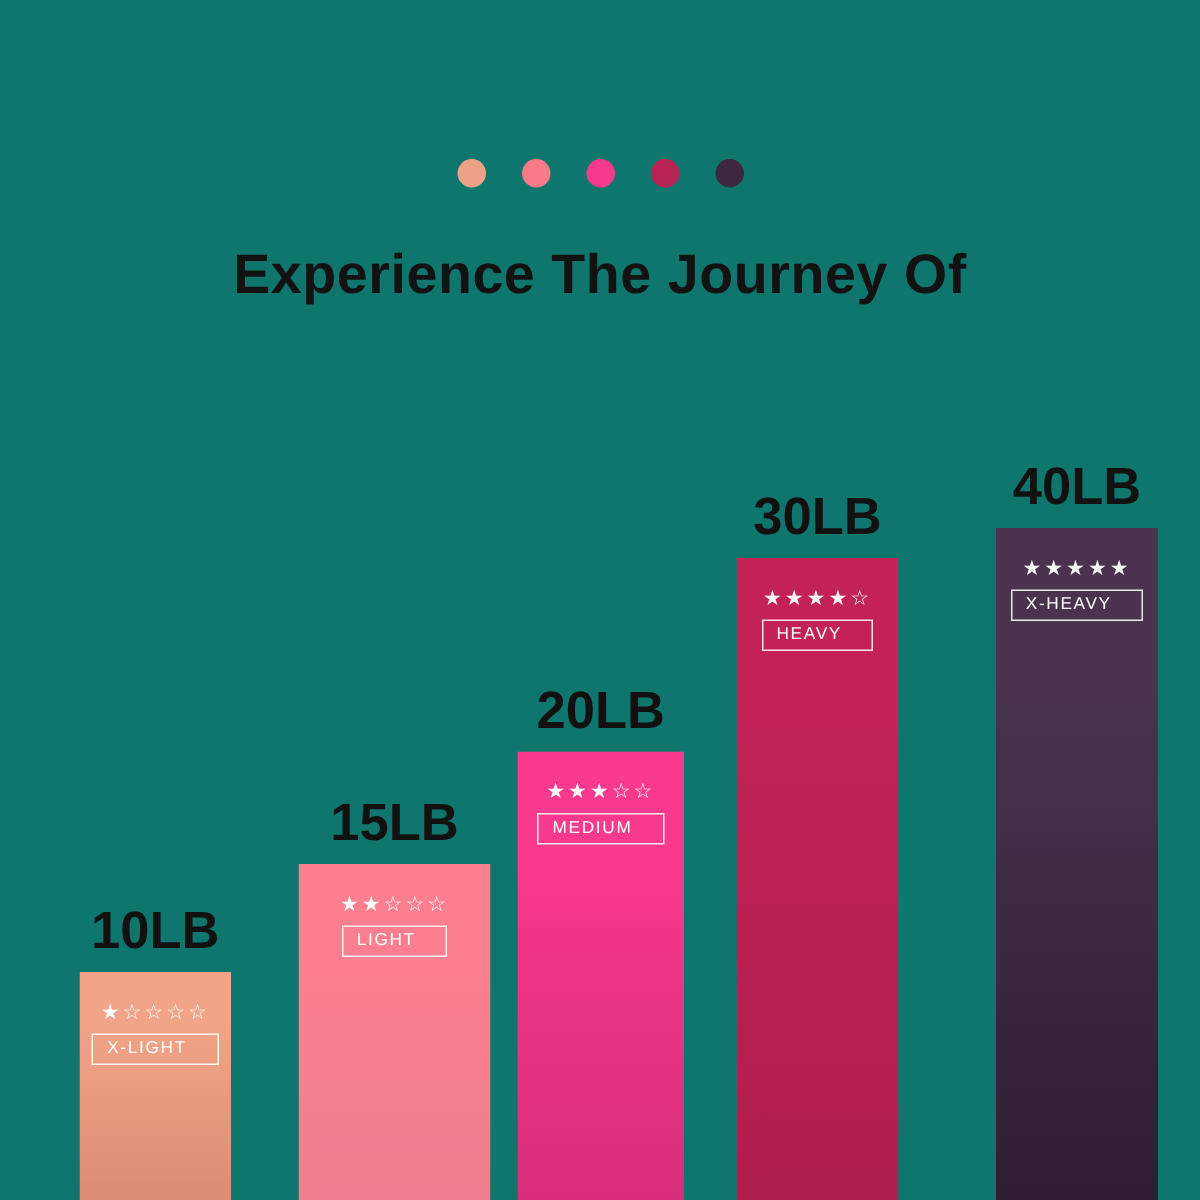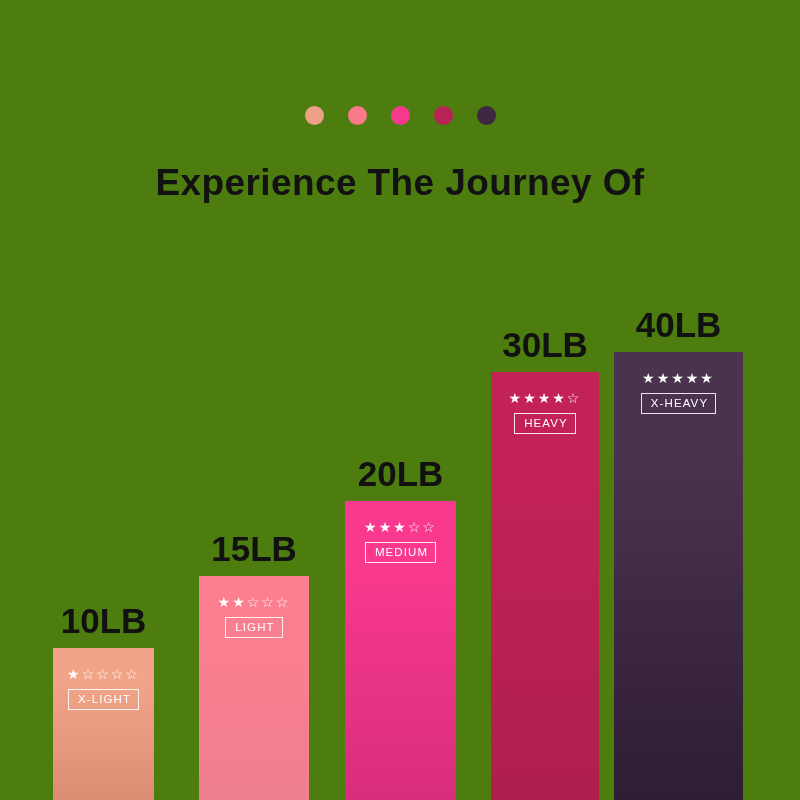--- a/index.html
+++ b/index.html
@@ -12,21 +12,21 @@
     background: #ffffff;
     font-family: "Liberation Sans", sans-serif;
     overflow: hidden;
     position: relative;
   }
 
   #poster {
     position: relative;
     width: 800px;
     height: 800px;
-    background: #4d7c0f;
+    background: #0f766e;
   }
 
   
   #dot-row {
     position: absolute;
     top: 106px;
     left: 0;
     width: 800px;
     display: flex;
     justify-content: center;
@@ -108,21 +108,21 @@
     opacity: 0.97;
   }
   .tier-box {
     display: inline-block;
     margin-top: 7px;
     border: 1.4px solid rgba(255,255,255,0.88);
     color: #ffffff;
     font-size: 11.5px;
     line-height: 13px;
     letter-spacing: 1.1px;
-    padding: 3px 7px 3px 9px;
+    padding: 3px 20px 3px 9px;
     white-space: nowrap;
   }
 </style>
 </head>
 <body>
 
 <div id="poster">
 
   <div id="dot-row">
       <div class="swatch-dot" style="background: rgb(237, 162, 135);"></div>
@@ -137,42 +137,42 @@
     </div>
 
   <div id="chart">
       <div class="bar-group" style="left: 53px; width: 101px; height: 152px;">
         <div class="bar-weight">10LB</div>
         <div class="bar-body">
           <div class="bar-inner" style="background: linear-gradient(rgb(242, 164, 136) 0%, rgb(242, 164, 136) 22%, rgb(217, 142, 115) 100%);"></div>
           <div class="bar-label-block"><div class="stars">★☆☆☆☆</div><span class="tier-box">X-LIGHT</span></div>
         </div>
       </div>
-      <div class="bar-group" style="left: 199px; width: 110px; height: 224px; margin-top: 27px;">
+      <div class="bar-group" style="left: 199px; width: 128px; height: 224px; margin-top: 27px;">
         <div class="bar-weight">15LB</div>
         <div class="bar-body">
           <div class="bar-inner" style="background: linear-gradient(rgb(252, 127, 143) 0%, rgb(252, 127, 143) 22%, rgb(239, 127, 142) 100%);"></div>
           <div class="bar-label-block"><div class="stars">★★☆☆☆</div><span class="tier-box">LIGHT</span></div>
         </div>
       </div>
       <div class="bar-group" style="left: 345px; width: 111px; height: 299px; border-radius: 32px;">
         <div class="bar-weight">20LB</div>
         <div class="bar-body">
           <div class="bar-inner" style="background: linear-gradient(rgb(249, 57, 142) 0%, rgb(249, 57, 142) 22%, rgb(216, 45, 126) 100%);"></div>
           <div class="bar-label-block"><div class="stars">★★★☆☆</div><span class="tier-box">MEDIUM</span></div>
         </div>
       </div>
       <div class="bar-group" style="left: 491px; width: 108px; height: 428px;">
         <div class="bar-weight">30LB</div>
         <div class="bar-body">
           <div class="bar-inner" style="background: linear-gradient(rgb(195, 34, 87) 0%, rgb(195, 34, 87) 22%, rgb(174, 31, 78) 100%);"></div>
           <div class="bar-label-block"><div class="stars">★★★★☆</div><span class="tier-box">HEAVY</span></div>
         </div>
       </div>
-      <div class="bar-group" style="left: 614px; width: 129px; height: 448px;">
+      <div class="bar-group" style="left: 664px; width: 108px; height: 448px;">
         <div class="bar-weight">40LB</div>
         <div class="bar-body">
           <div class="bar-inner" style="background: linear-gradient(rgb(75, 51, 80) 0%, rgb(75, 51, 80) 22%, rgb(46, 29, 51) 100%);"></div>
           <div class="bar-label-block"><div class="stars">★★★★★</div><span class="tier-box">X-HEAVY</span></div>
         </div>
       </div>
     </div>
 
 </div>
 

